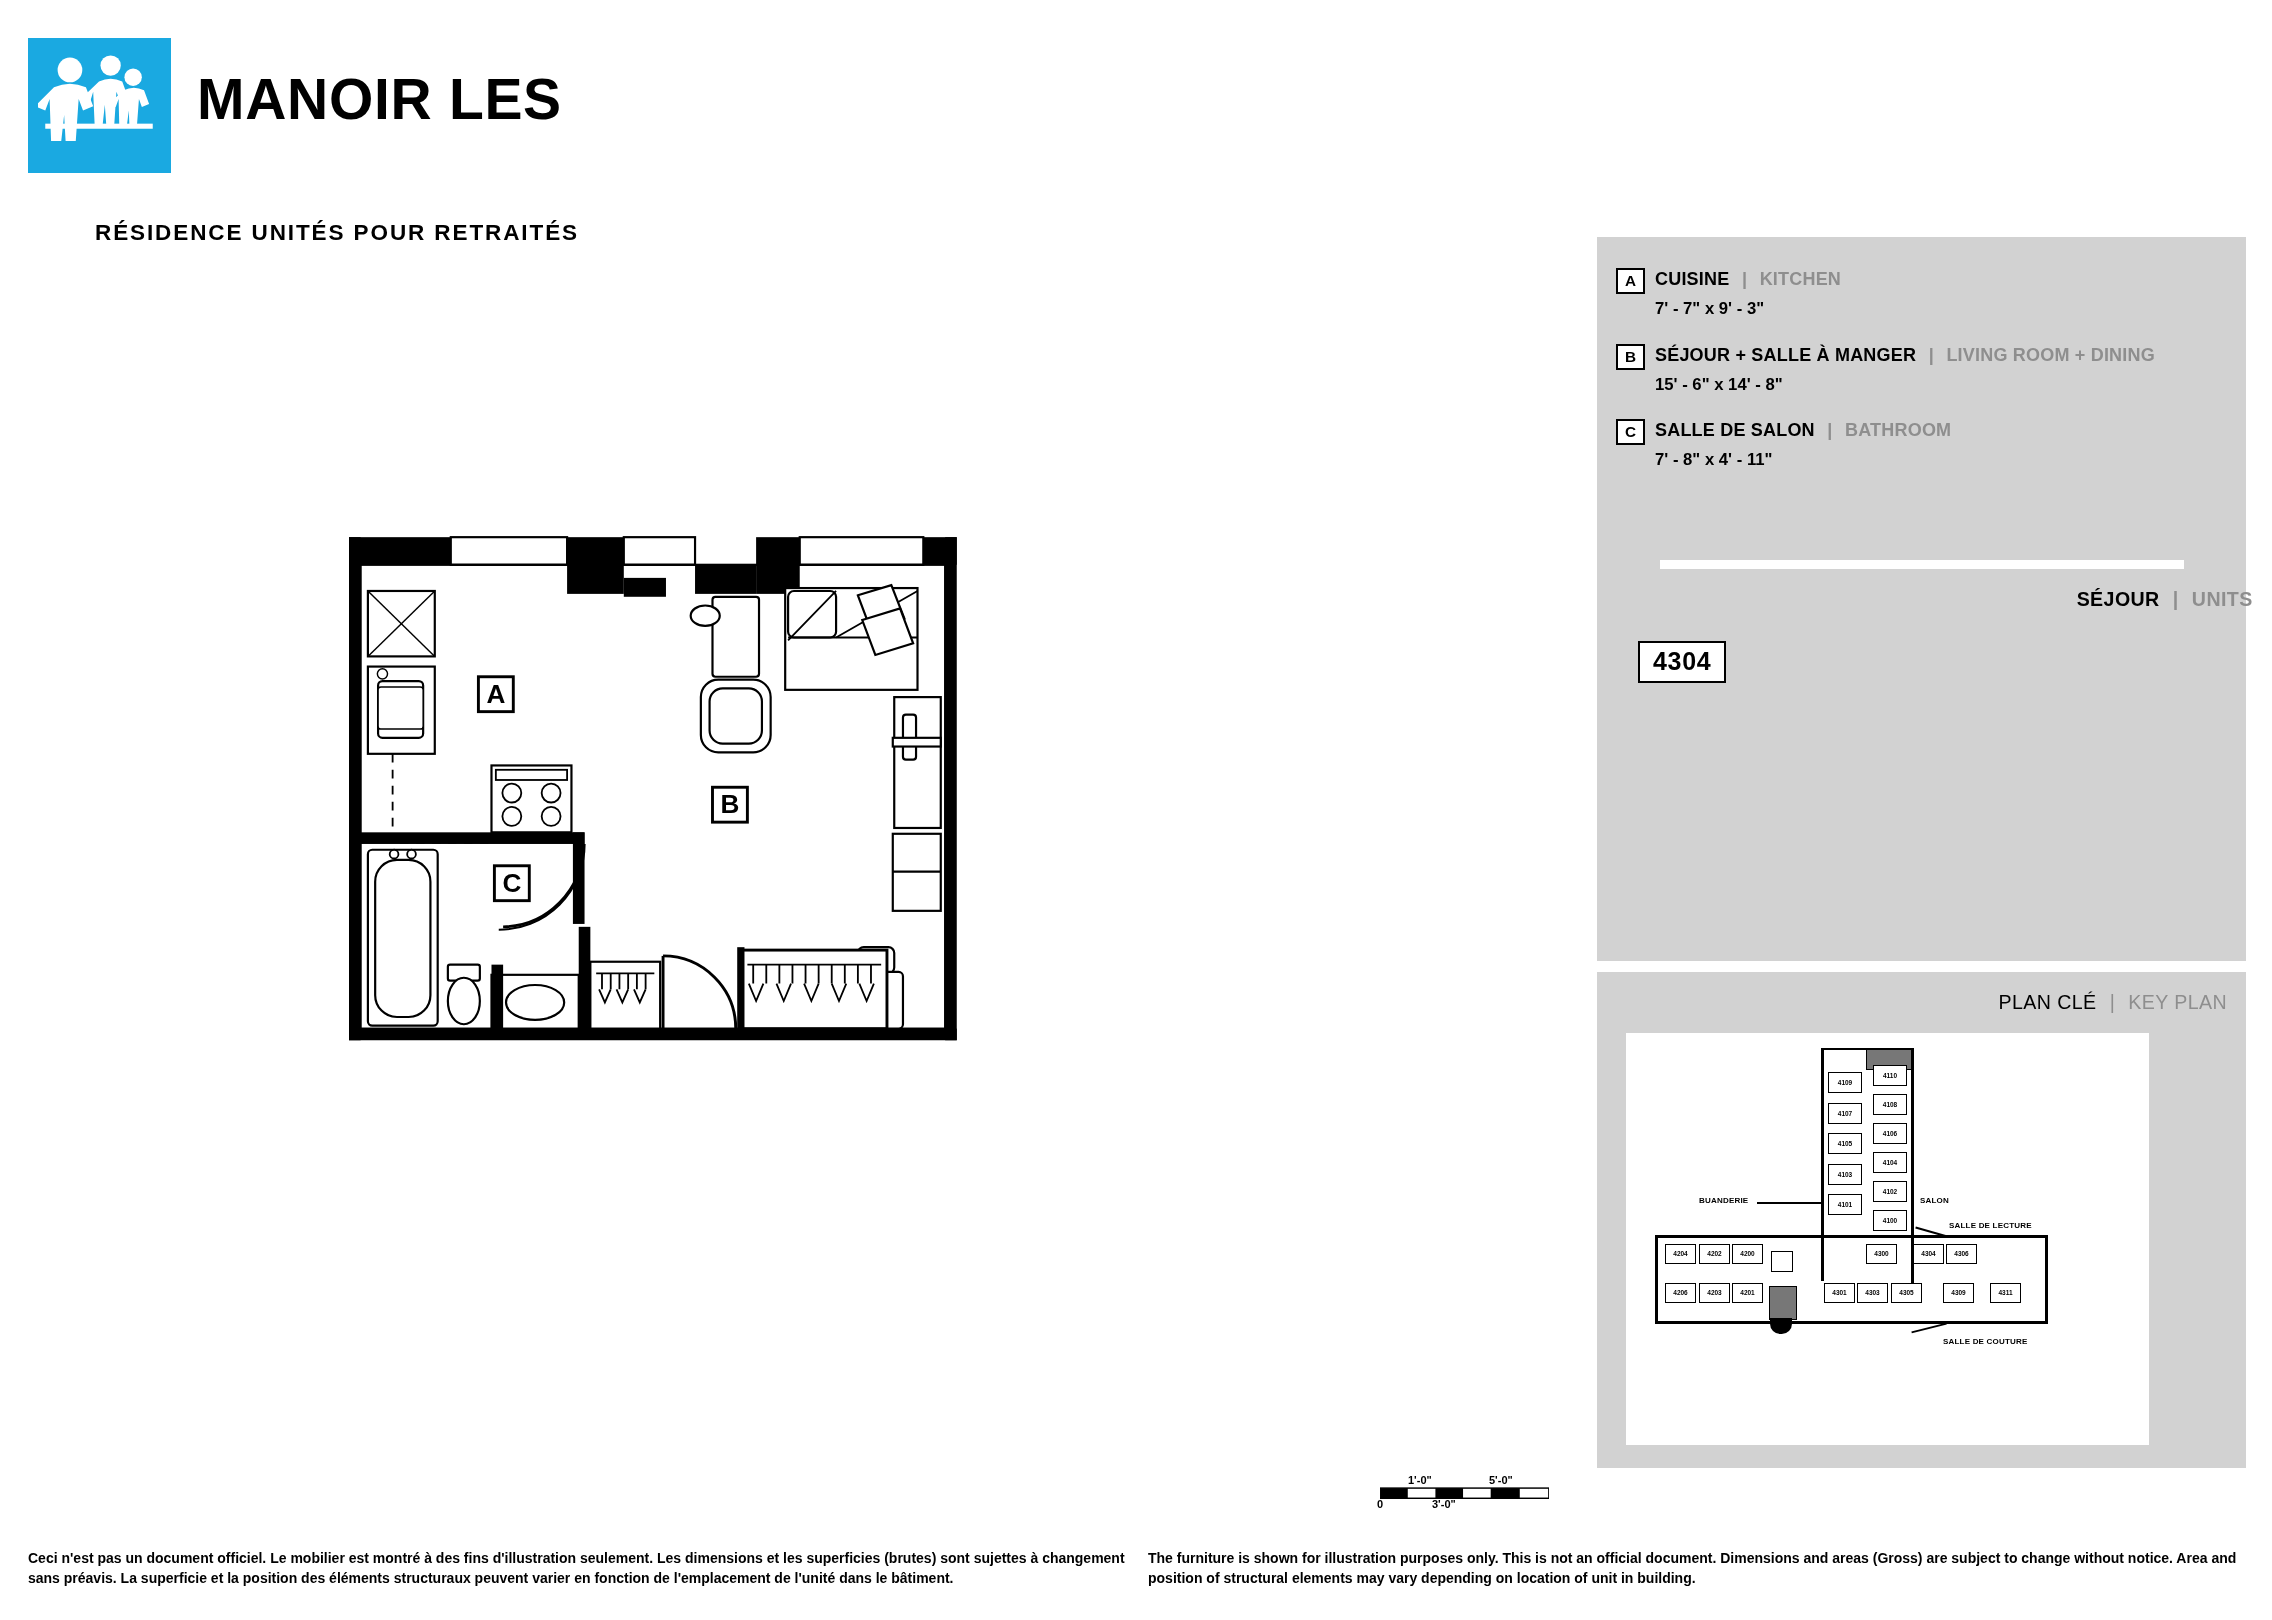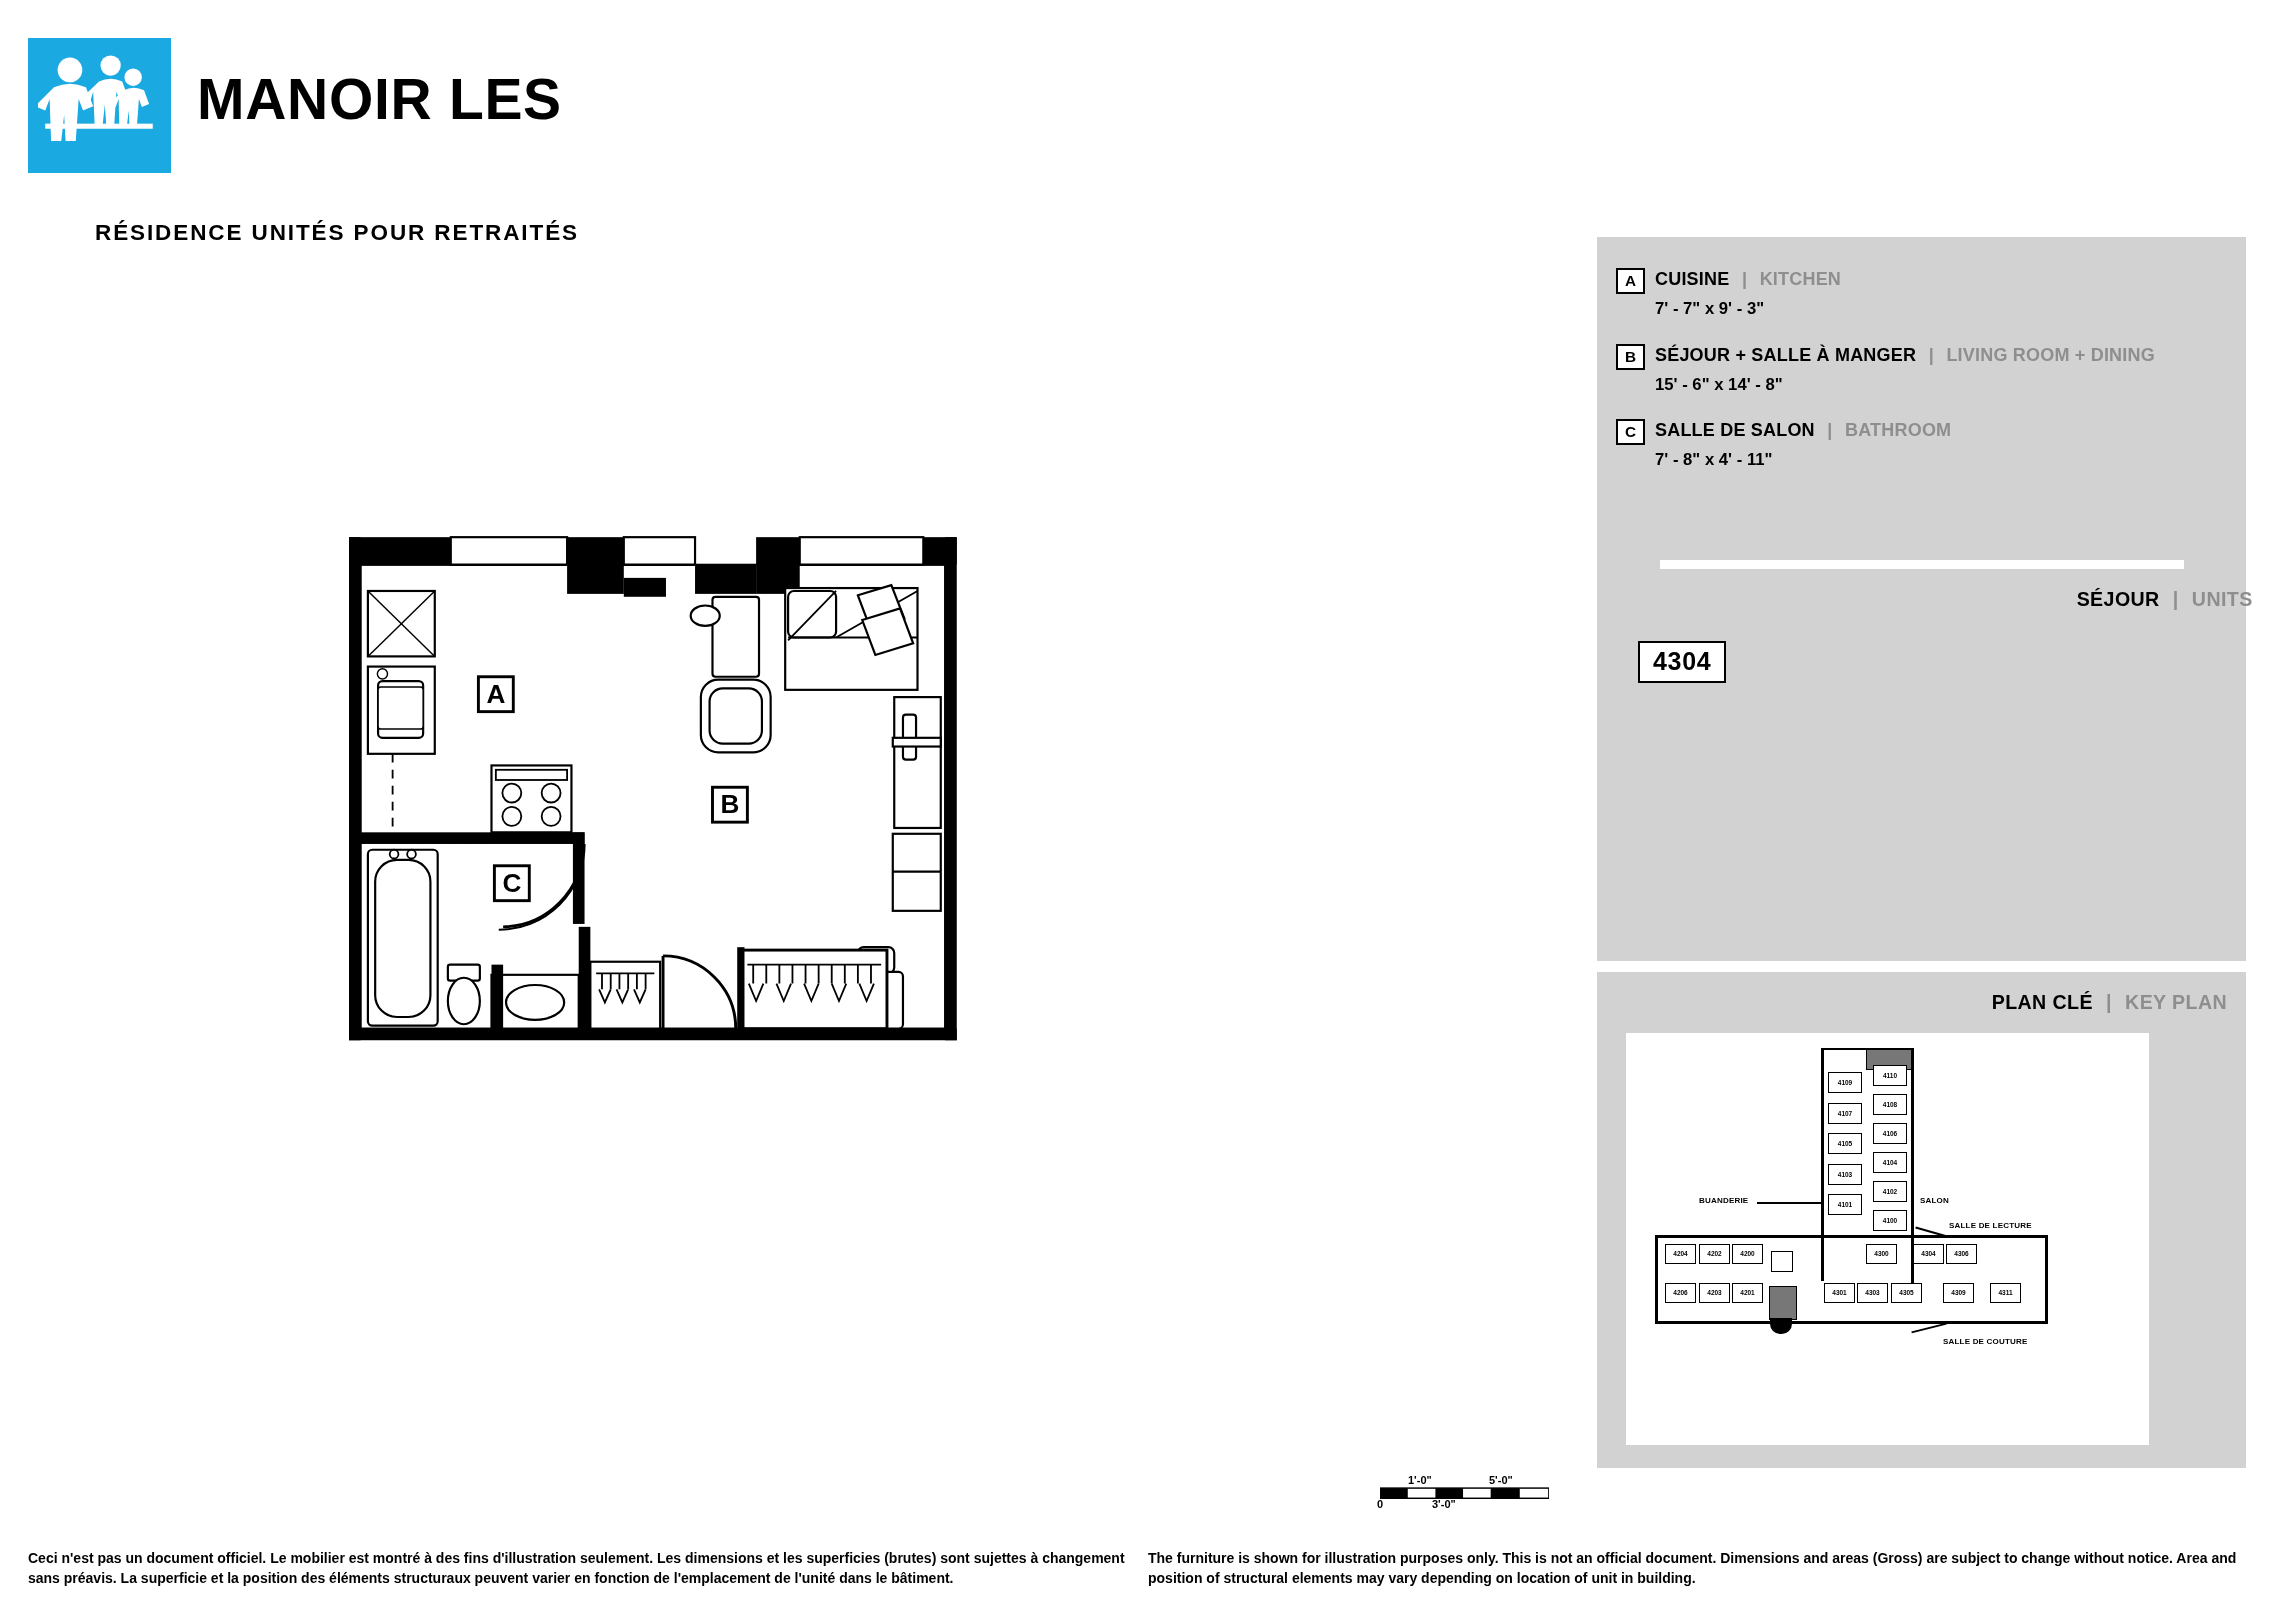--- a/index.html
+++ b/index.html
@@ -44,21 +44,21 @@
 
   .panel-divider{position:absolute;left:1660px;top:560px;width:524px;height:8.7px;background:#ffffff;}
   .units-label{position:absolute;right:20.4px;top:588px;font-size:19.6px;font-weight:bold;letter-spacing:0.4px;}
   .units-label .bar{color:#8e8e8e;padding:0 7.3px;}
   .units-label .en{color:#8e8e8e;}
   .unit-box{position:absolute;left:1638px;top:641px;border:2.9px solid #000;background:#fff;padding:4.4px 13px;
     font-size:25px;font-weight:bold;letter-spacing:0.7px;}
 
   
   .panel-key{position:absolute;left:1597px;top:972px;width:649px;height:496px;background:#d2d2d2;}
-  .key-title{position:absolute;right:19px;top:19px;font-size:19.6px;font-weight:bold;letter-spacing:0.4px;}
+  .key-title{position:absolute;right:19px;top:19px;font-size:19.6px;font-weight:normal;letter-spacing:0.4px;}
   .key-title .bar{color:#8e8e8e;padding:0 7.3px;}
   .key-title .en{color:#8e8e8e;}
   .key-canvas{position:absolute;left:29px;top:61px;width:523px;height:412px;background:#ffffff;}
 
   .kp{position:absolute;border:1.5px solid #000;background:#fff;font-size:6.5px;font-weight:bold;
       display:flex;align-items:center;justify-content:center;}
   .kp-lbl{position:absolute;font-size:8px;font-weight:bold;letter-spacing:0.2px;}
   .kp-line{position:absolute;background:#000;}
 
   

